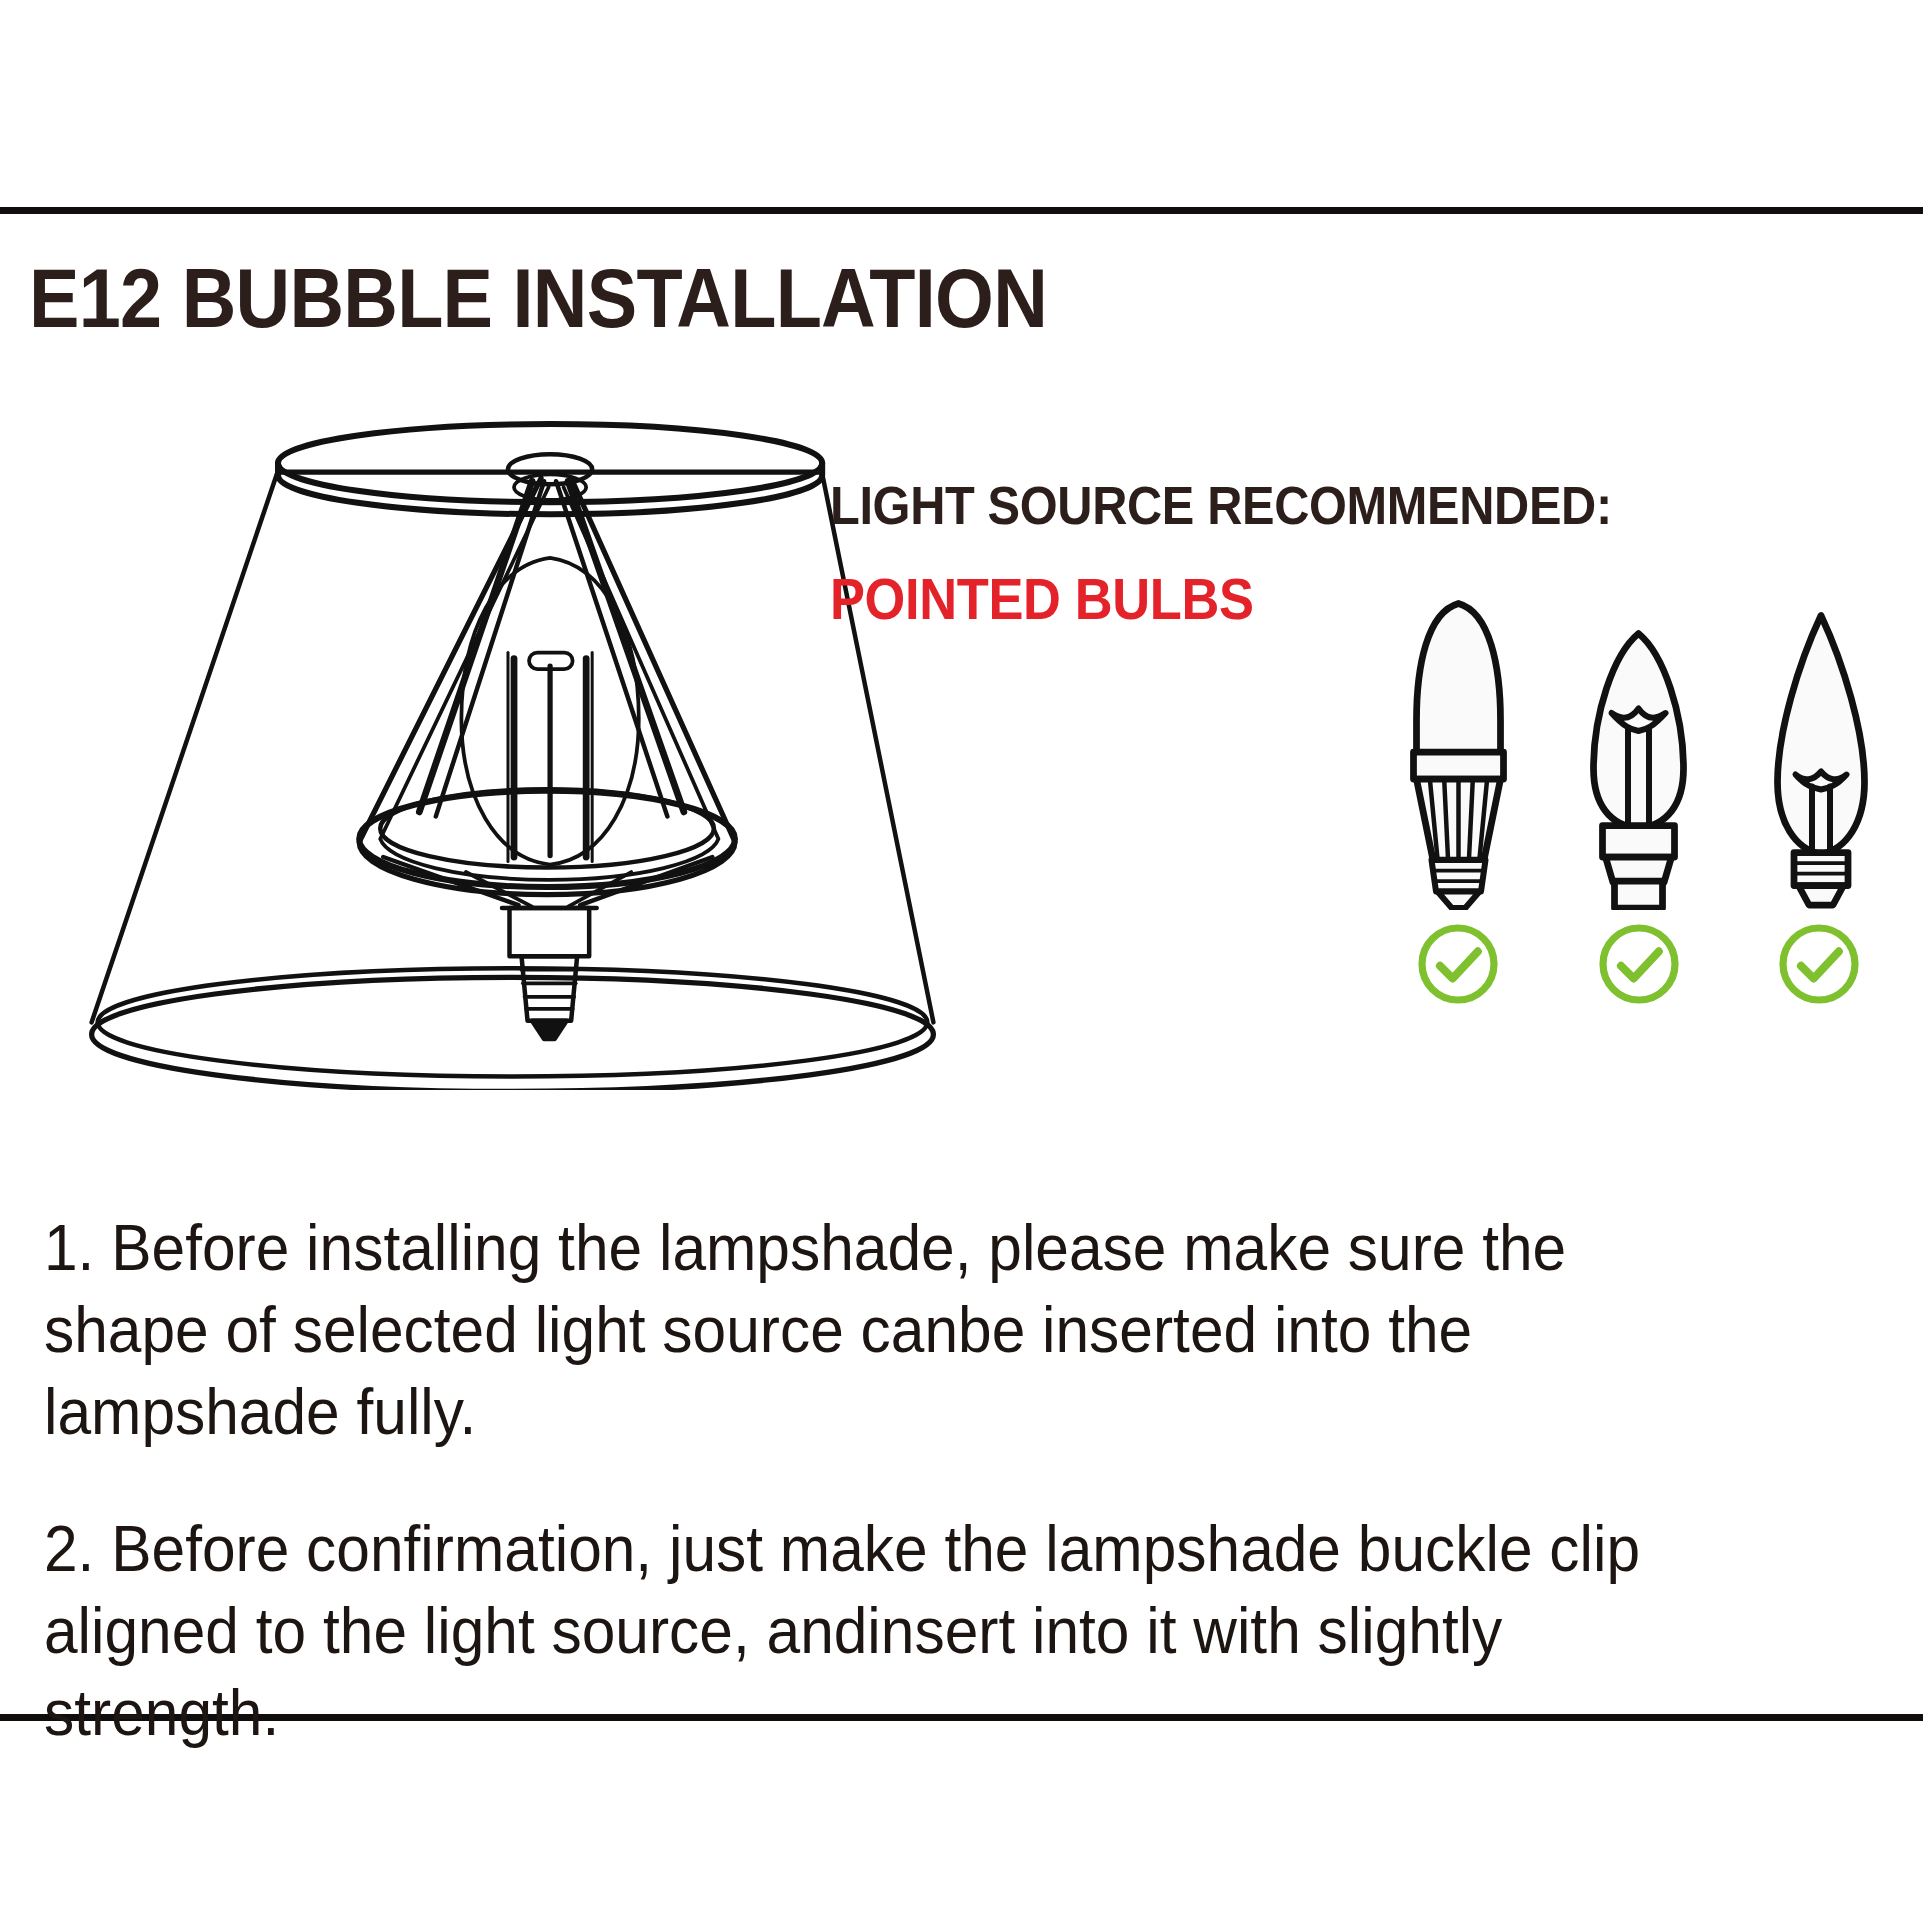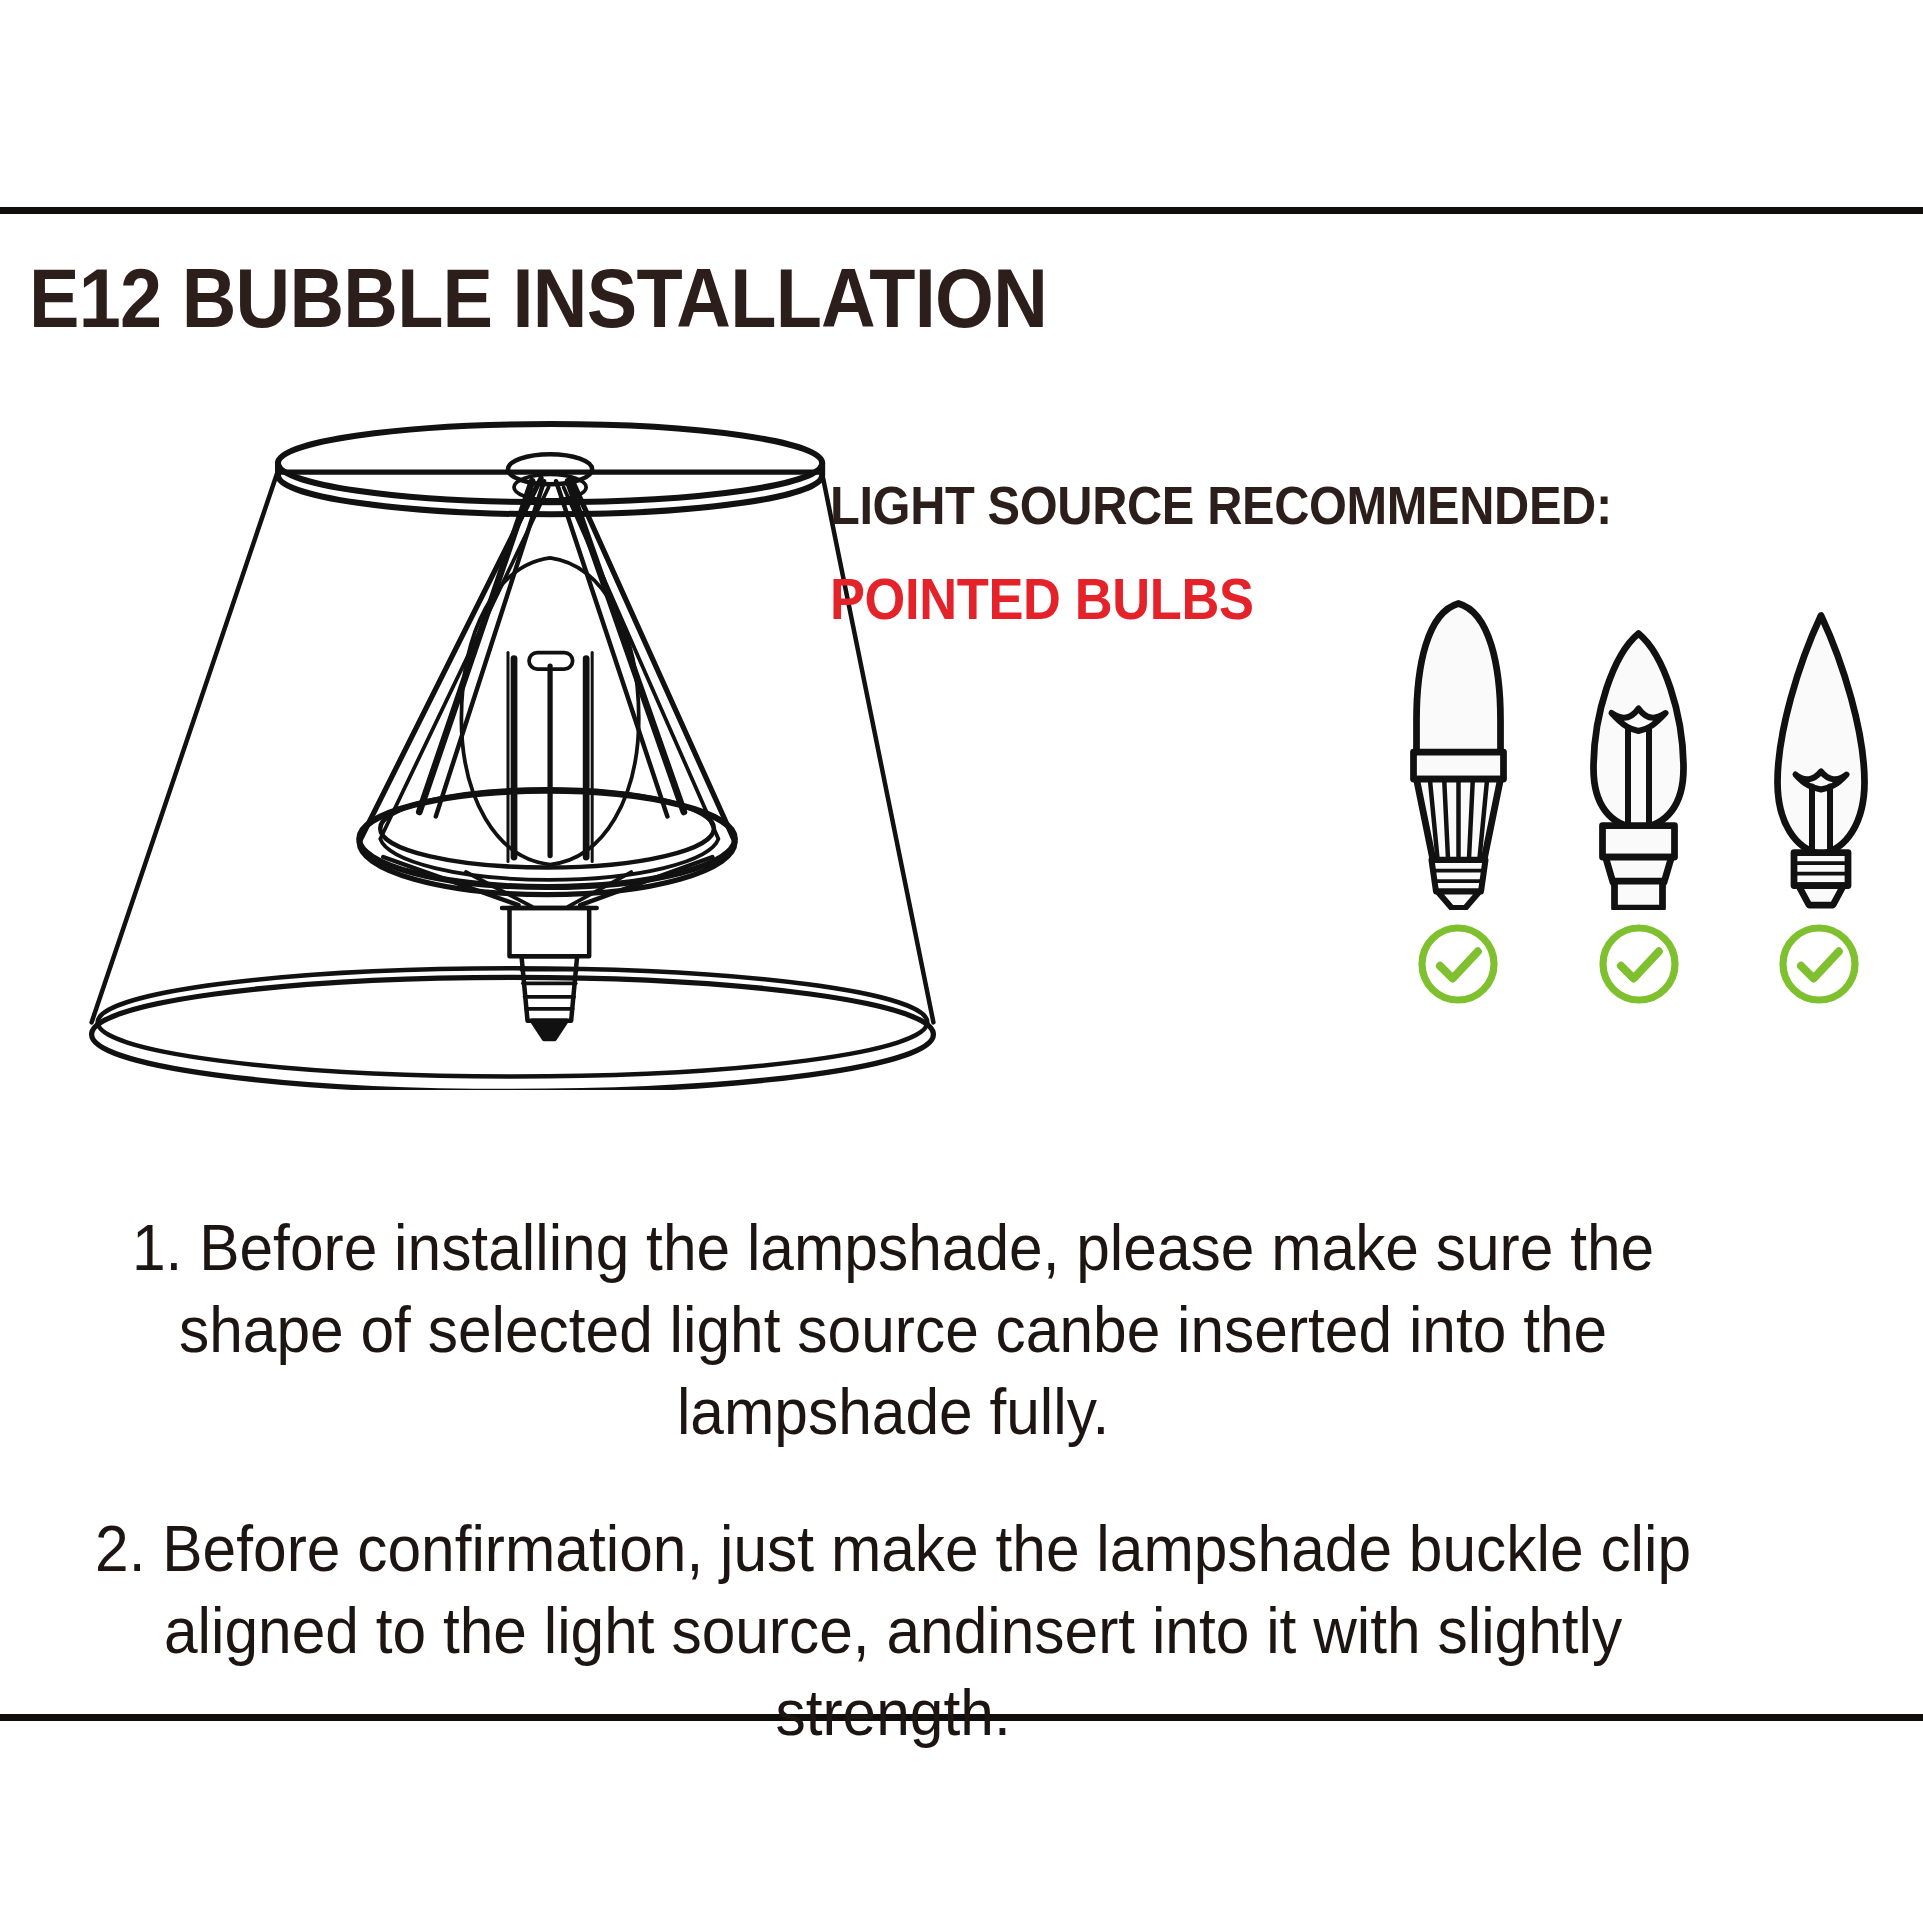--- a/index.html
+++ b/index.html
@@ -12,21 +12,20 @@
     height: 1924px;
     font-family: "Liberation Sans", sans-serif;
     overflow: hidden;
   }
 
   #card {
     position: relative;
     width: 1924px;
     height: 1924px;
     background: #ffffff;
-    text-align: center;
   }
 
   
   .rule {
     position: absolute;
     left: 0;
     width: 1924px;
     height: 6.8px;
     background: #100d0c;
   }

